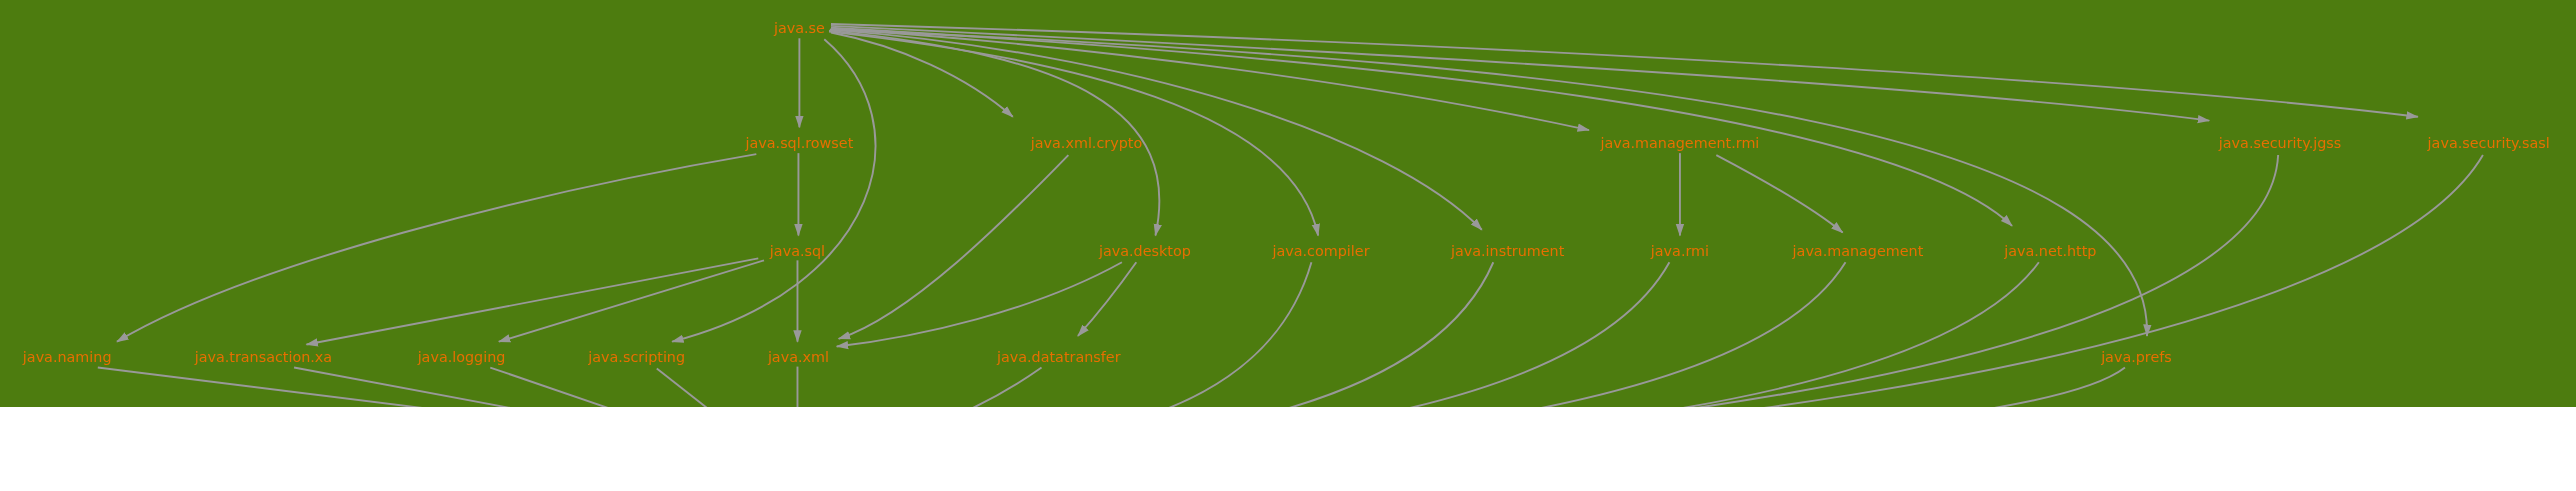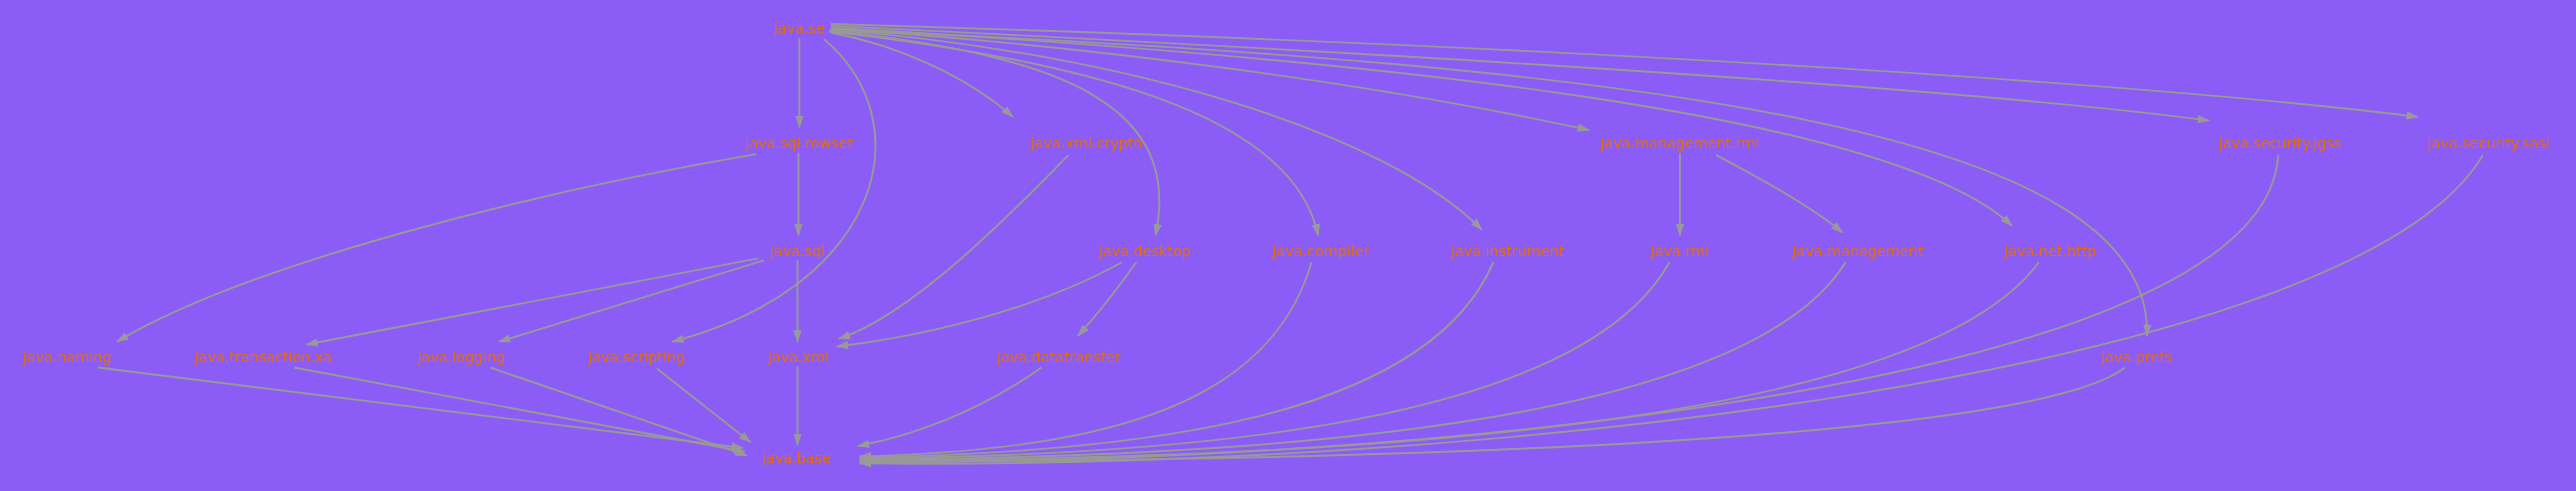--- a/index.html
+++ b/index.html
@@ -3,23 +3,23 @@
 <meta charset="utf-8">
 <style>
   html, body {
     margin: 0;
     padding: 0;
     background: #ffffff;
     font-family: "DejaVu Sans", sans-serif;
   }
   .graph-wrap {
     width: 2576px;
-    height: 491px;
+    height: 407px;
     position: relative;
-    background: #8b5cf6;
+    background: #4d7c0f;
     overflow: hidden;
   }
   svg { display: block; }
   .edge {
     fill: none;
     stroke-width: 2;
   }
   .node-label {
     font-family: "DejaVu Sans", sans-serif;
     font-size: 15px;

